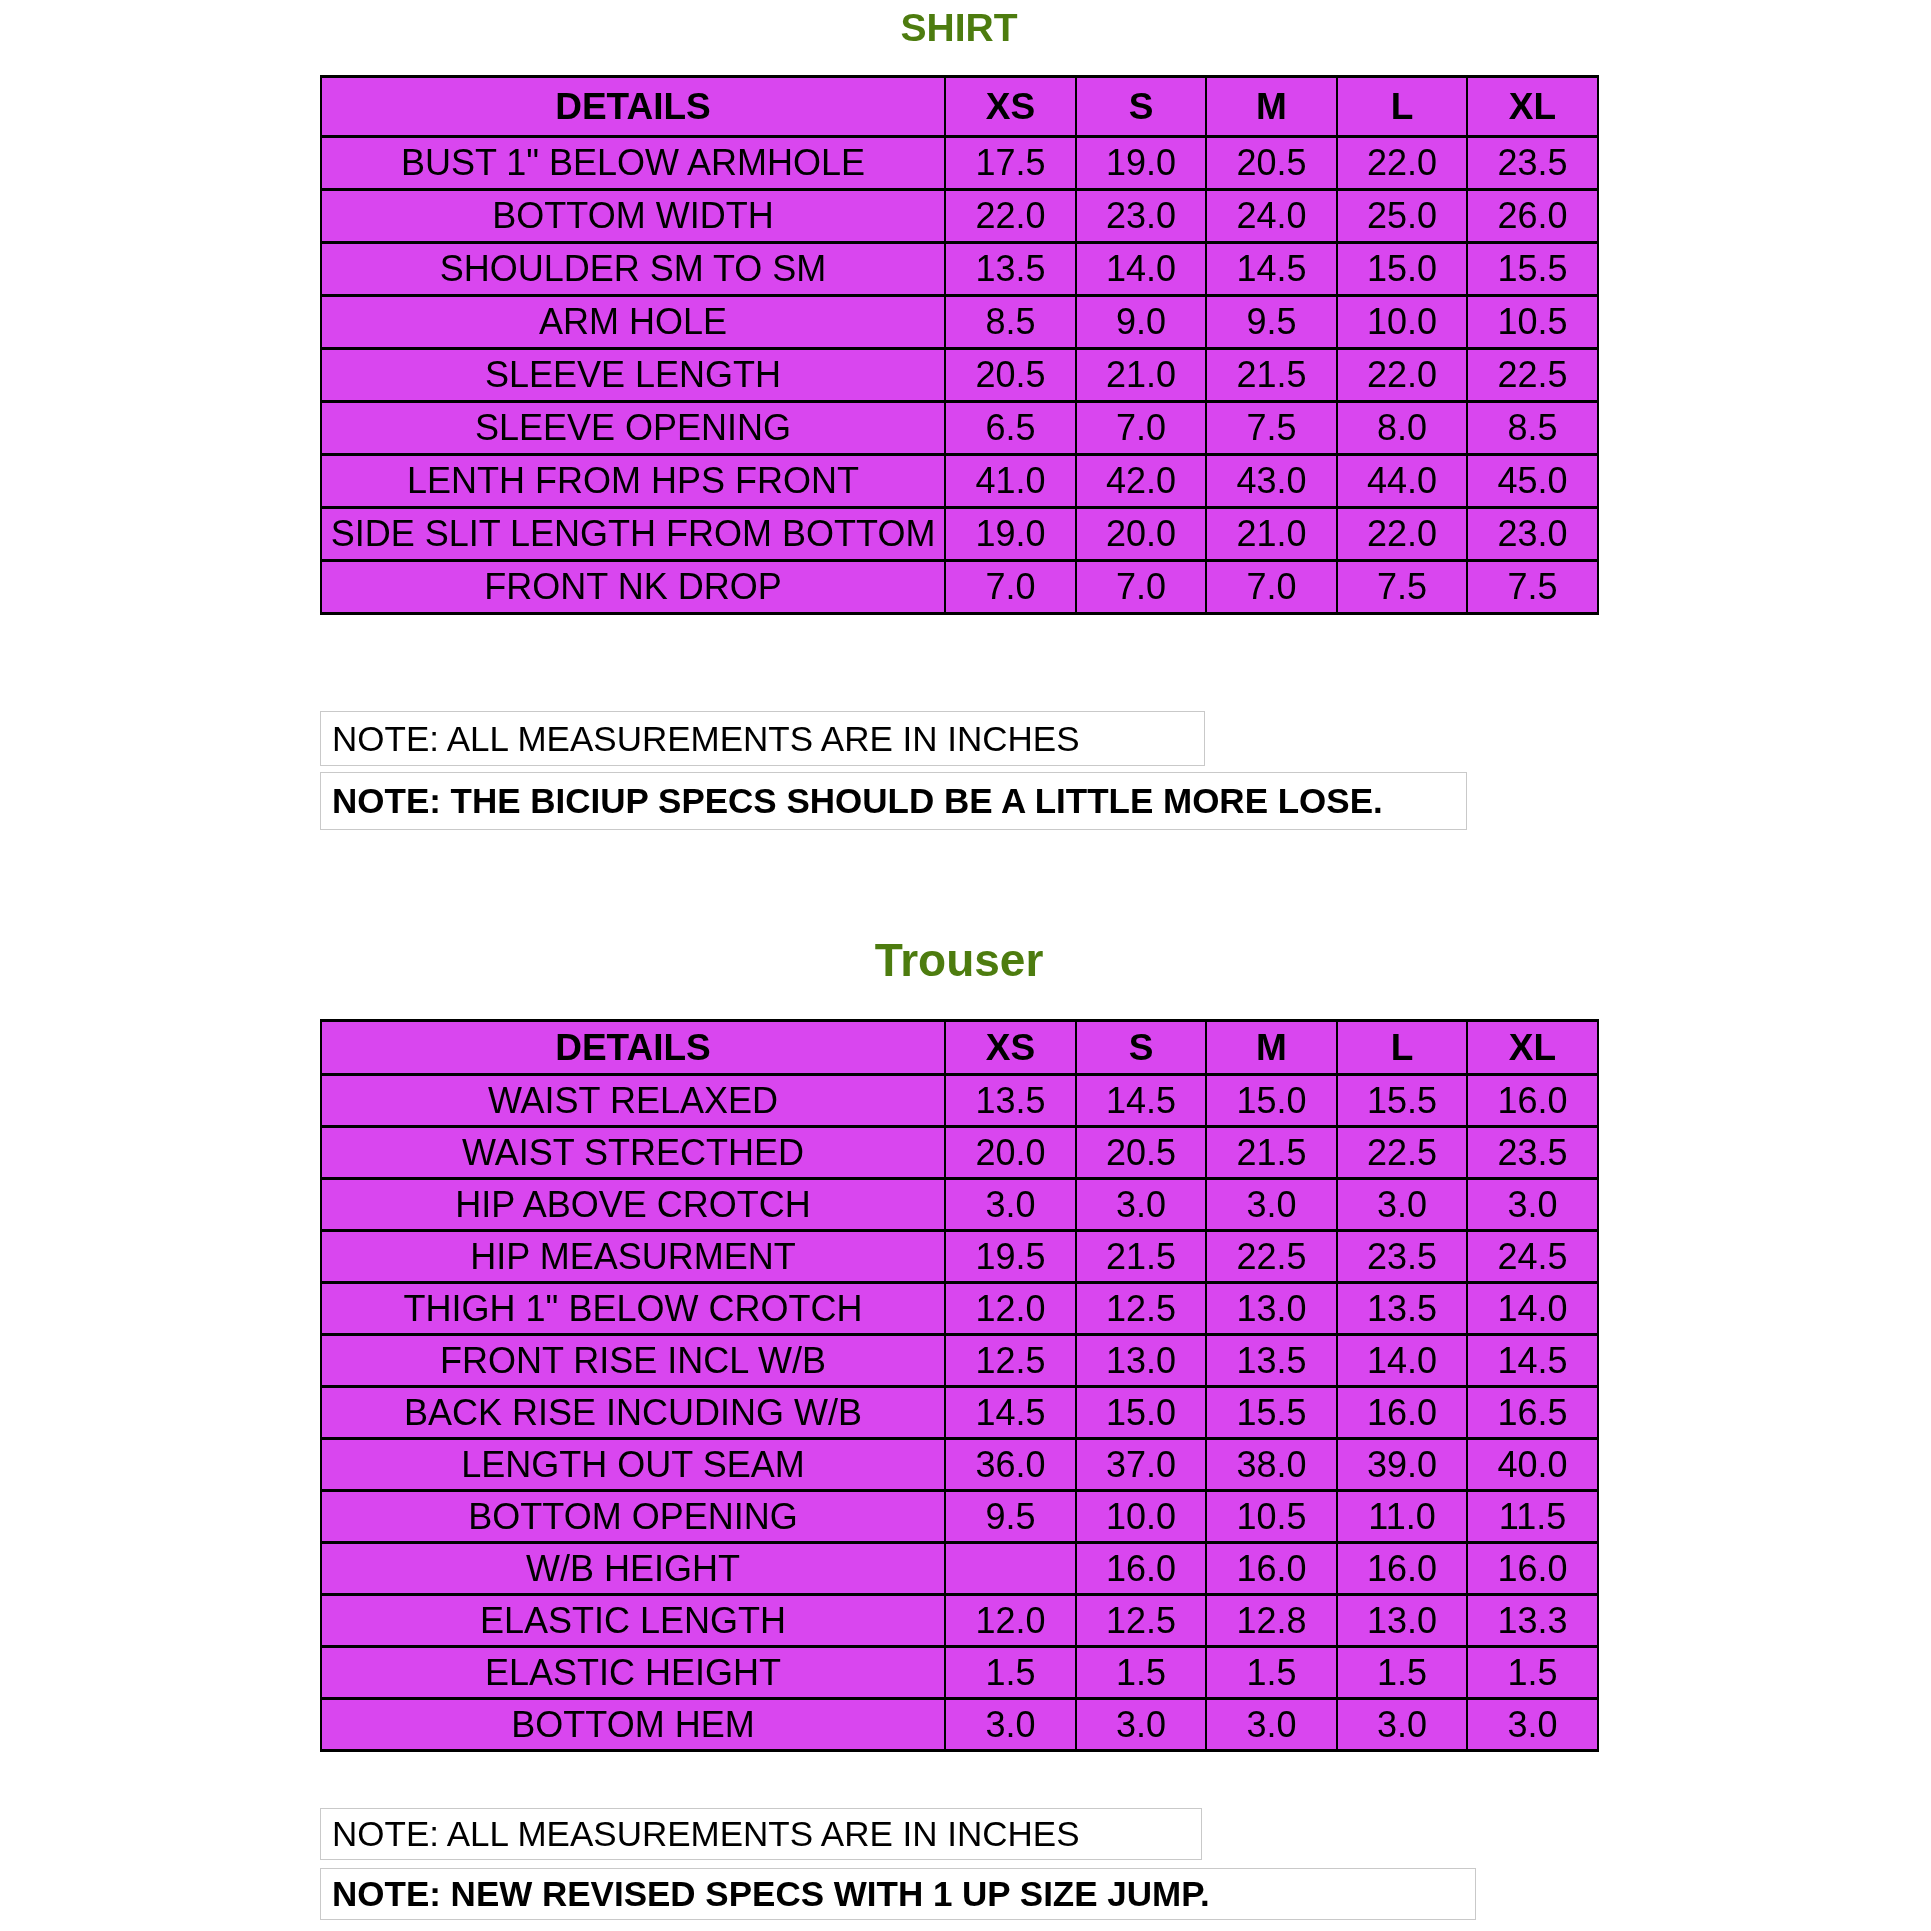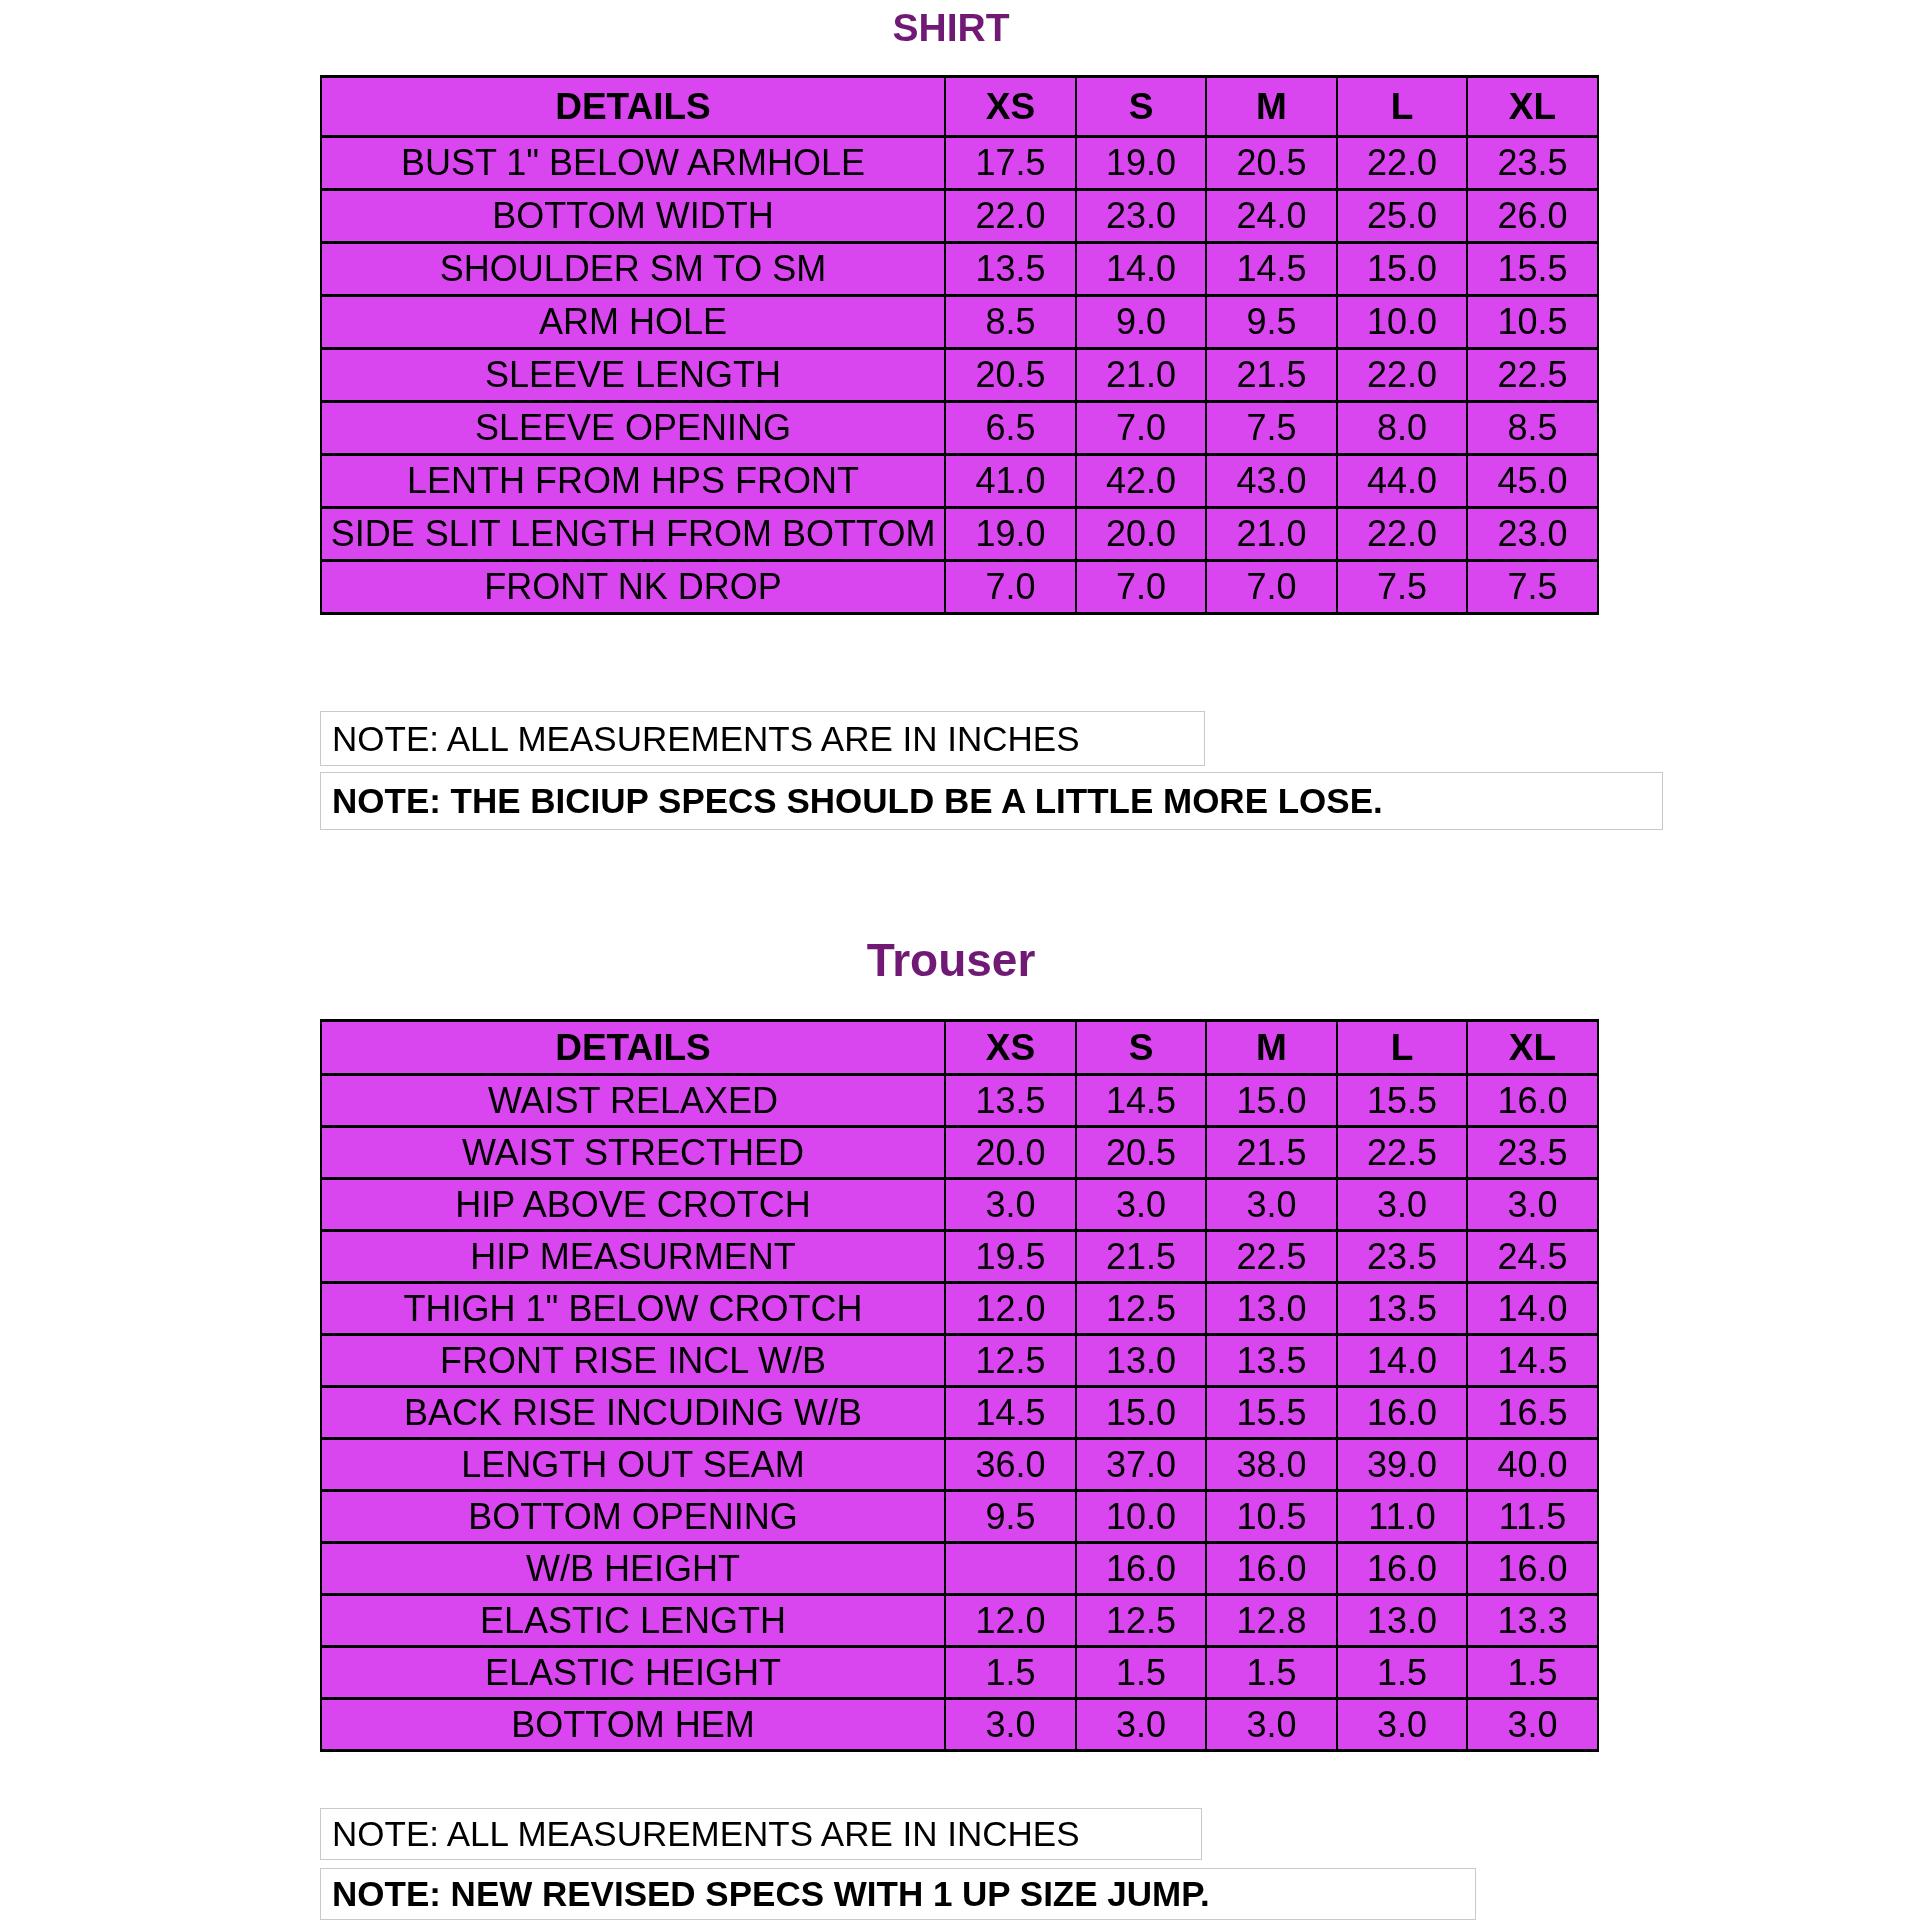--- a/index.html
+++ b/index.html
@@ -9,26 +9,26 @@
     background: #ffffff;
     color: #000000;
     font-family: "Liberation Sans", sans-serif;
     position: relative;
     overflow: hidden;
   }
   .sheet { position: absolute; inset: 0; }
 
   .table-title {
     position: absolute;
-    left: 312px;
+    left: 320px;
     width: 1278px;
     margin: 0;
     text-align: center;
     font-weight: bold;
-    color: #701a75;
+    color: #4d7c0f;
   }
   #shirt-title   { top: 5.8px;  font-size: 39px; }
   #trouser-title { top: 933px; font-size: 46px; }
 
   table.spec {
     position: absolute;
     left: 320px;
     width: 1278px;
     border-collapse: collapse;
     table-layout: fixed;
@@ -64,21 +64,21 @@
     display: flex;
     align-items: center;
     padding-left: 11px;
     font-size: 35px;
     white-space: nowrap;
     overflow: hidden;
   }
   .note.bold { font-weight: bold; }
 
   #shirt-note-1   { top: 711px;  width: 885px;  height: 55px; }
-  #shirt-note-2   { top: 772px;  width: 1343px; height: 58px; }
+  #shirt-note-2   { top: 772px;  width: 1147px; height: 58px; }
   #trouser-note-1 { top: 1808px; width: 882px;  height: 52px; }
   #trouser-note-2 { top: 1868px; width: 1156px; height: 52px; }
 </style>
 </head>
 <body>
 
 <div class="sheet">
 
   <section>
     <h2 id="shirt-title" class="table-title">SHIRT</h2>

